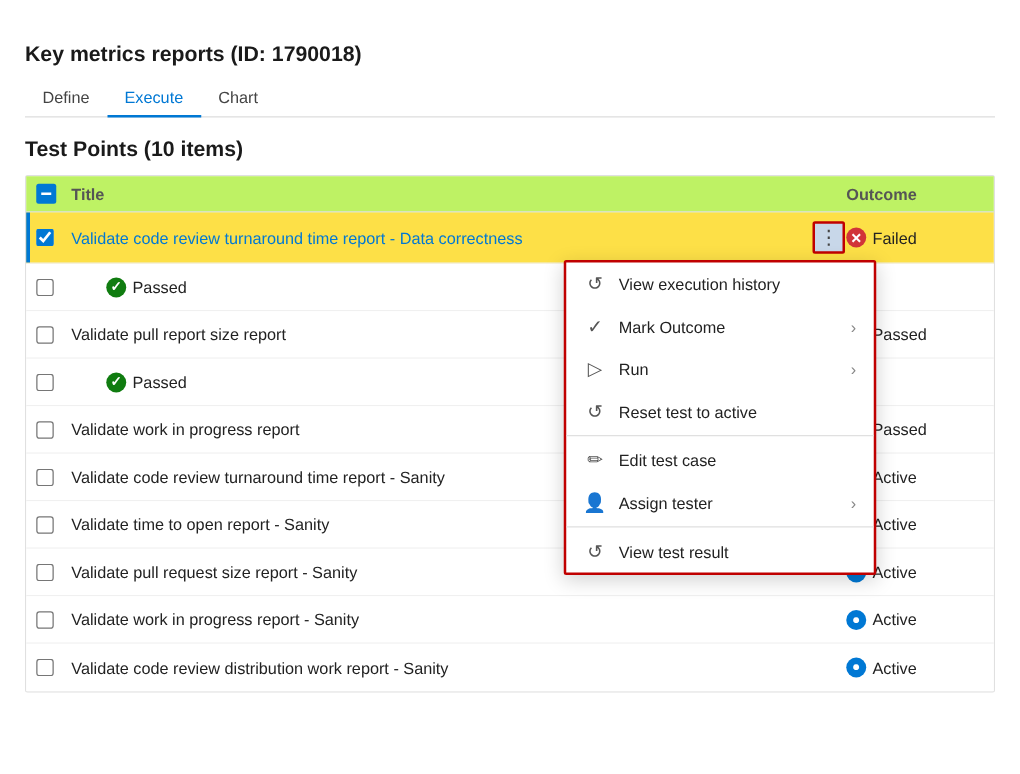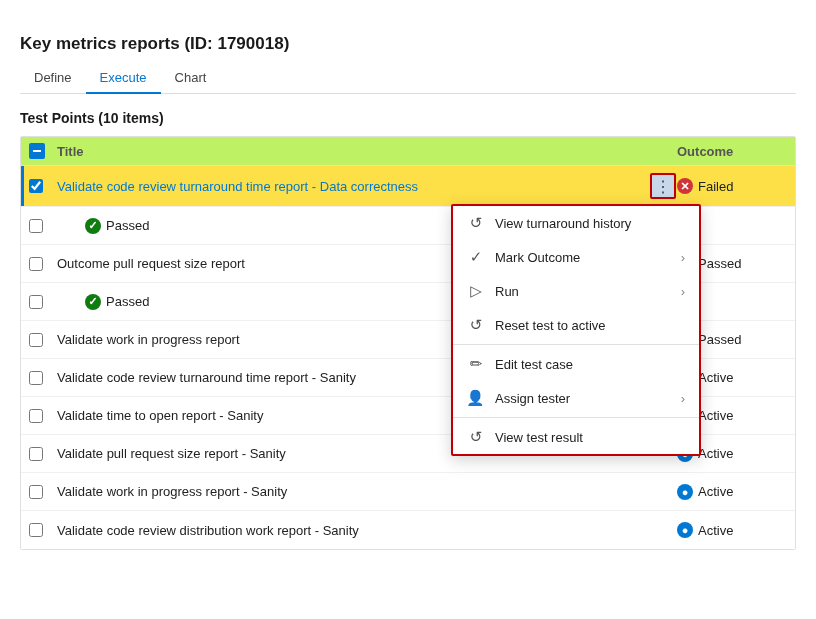--- a/index.html
+++ b/index.html
@@ -39,21 +39,21 @@
     }
     .tab.active::after {
       content: '';
       position: absolute;
       bottom: -1px;
       left: 0; right: 0;
       height: 2px;
       background: #0078d4;
     }
     .section-title {
-      font-size: 14px;
+      font-size: 17px;
       font-weight: 600;
       margin-bottom: 10px;
       color: #1a1a1a;
     }
     .table-container {
       border: 1px solid #e0e0e0;
       border-radius: 2px;
       position: relative;
     }
     .table-header {
@@ -263,21 +263,21 @@
         <div class="three-dots-btn">⋮</div>
       </div>
       <div class="row-outcome">
         <span class="outcome-icon outcome-failed">✕</span>
         <span>Failed</span>
       </div>
 
       <div class="context-menu">
         <div class="context-menu-item">
           <span class="ctx-icon">↺</span>
-          <span>View turnaround history</span>
+          <span>View execution history</span>
         </div>
         <div class="context-menu-item">
           <span class="ctx-icon">✓</span>
           <span>Mark Outcome</span>
           <span class="context-menu-arrow">›</span>
         </div>
         <div class="context-menu-item">
           <span class="ctx-icon">▷</span>
           <span>Run</span>
           <span class="context-menu-arrow">›</span>
@@ -312,21 +312,21 @@
       <div class="row-outcome">
         <span class="outcome-icon outcome-passed">✓</span>
         <span>Passed</span>
       </div>
     </div>
 
     <div class="table-row">
       <div class="row-checkbox">
         <input type="checkbox" style="">
       </div>
-      <div class="row-title">Outcome pull request size report</div>
+      <div class="row-title">Validate pull report size report</div>
       <div class="row-actions"></div>
       <div class="row-outcome">
         <span class="outcome-icon outcome-passed">✓</span>
         <span>Passed</span>
       </div>
     </div>
 
     <div class="table-row">
       <div class="row-checkbox">
         <input type="checkbox" style="">

